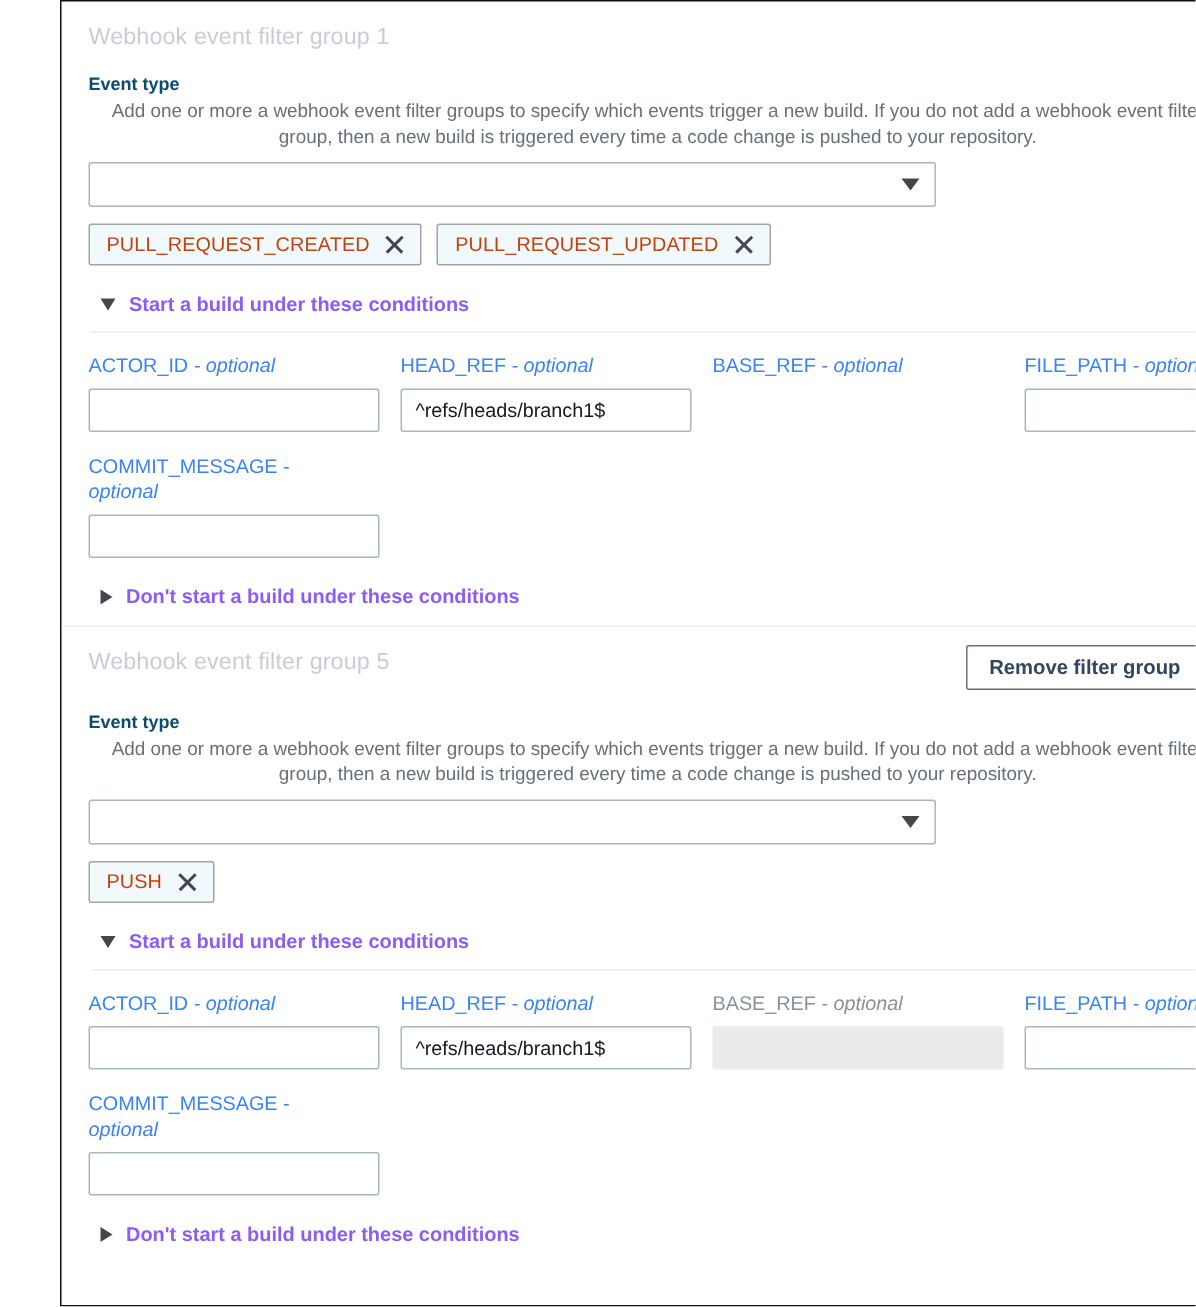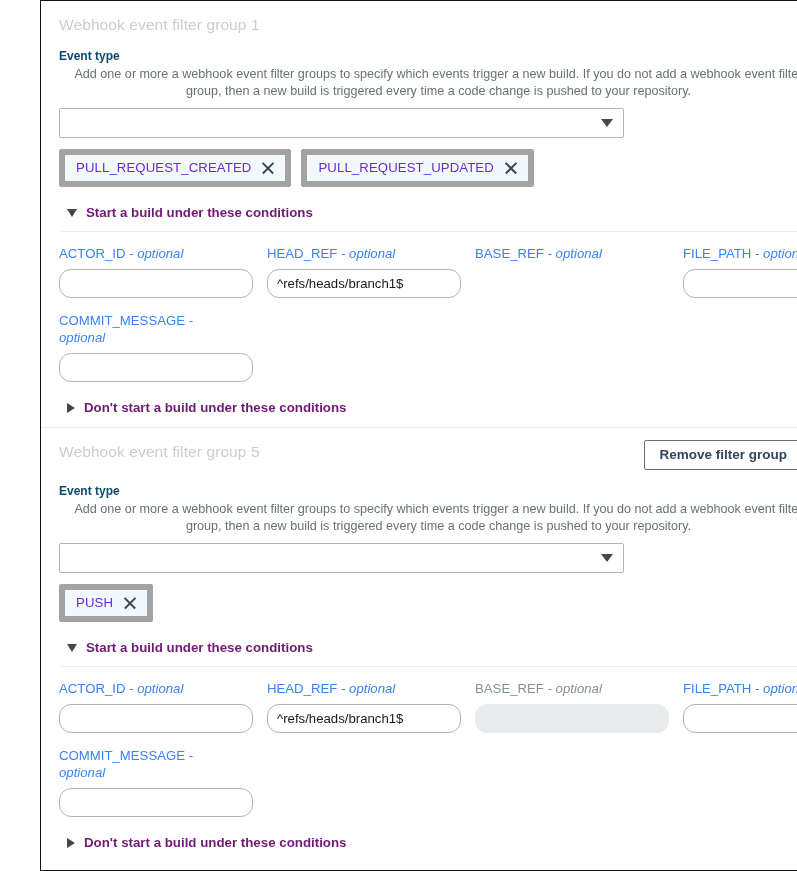--- a/index.html
+++ b/index.html
@@ -105,25 +105,25 @@
     display: flex;
     flex-wrap: wrap;
     gap: 10px;
     margin-top: 11px;
   }
   .tag {
     display: inline-flex;
     align-items: center;
     gap: 10px;
     background: #f1f9fc;
-    border: 6px solid #a3a3a3;
+    border: 1px solid #a3a3a3;
     border-radius: 2px;
     padding: 4px 10px 5px 11px;
     font-size: 13.2px;
-    color: #6d28d9;
+    color: #c2410c;
     line-height: 17px;
     cursor: default;
     letter-spacing: 0.1px;
   }
   .tag-x {
     display: inline-block;
     width: 14px;
     height: 14px;
     position: relative;
     cursor: pointer;
@@ -160,21 +160,21 @@
   .tri-right {
     width: 0; height: 0;
     border-top: 5.5px solid transparent;
     border-bottom: 5.5px solid transparent;
     border-left: 8px solid #42474d;
     flex: 0 0 auto;
   }
   .expander-label {
     font-size: 13.3px;
     font-weight: bold;
-    color: #701a75;
+    color: #8b5cf6;
     line-height: 18px;
   }
   .section-rule {
     height: 1px;
     background: #eaeded;
     margin-top: 9px;
     margin-left: 2px;
     width: 758px;
   }
 
@@ -195,21 +195,21 @@
   }
   .field-label.dim { color: #879196; }
   .field-label em {
     font-style: italic;
   }
   .text-input {
     width: 100%;
     height: 29px;
     margin-top: 7px;
     border: 1px solid #aab7b8;
-    border-radius: 12px;
+    border-radius: 2px;
     background: #ffffff;
     font-family: "Liberation Sans", sans-serif;
     font-size: 13.2px;
     color: #16191f;
     padding: 0 9px;
     outline: none;
   }
   .text-input.disabled {
     background: #e9ebed;
     border: 1px solid #e9ebed;

